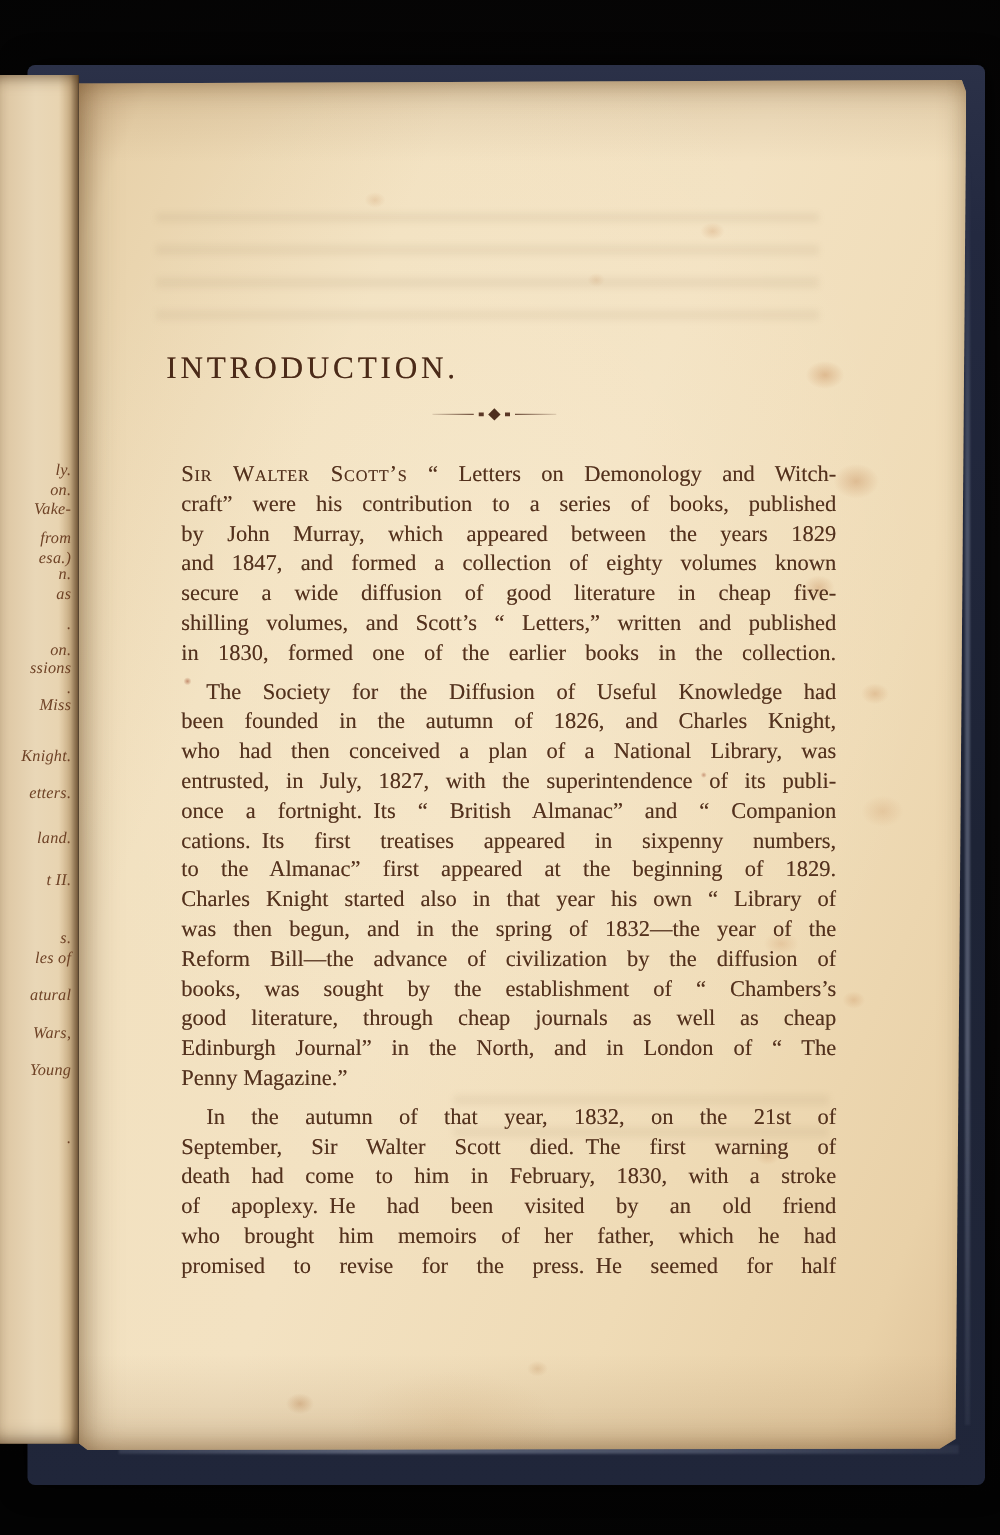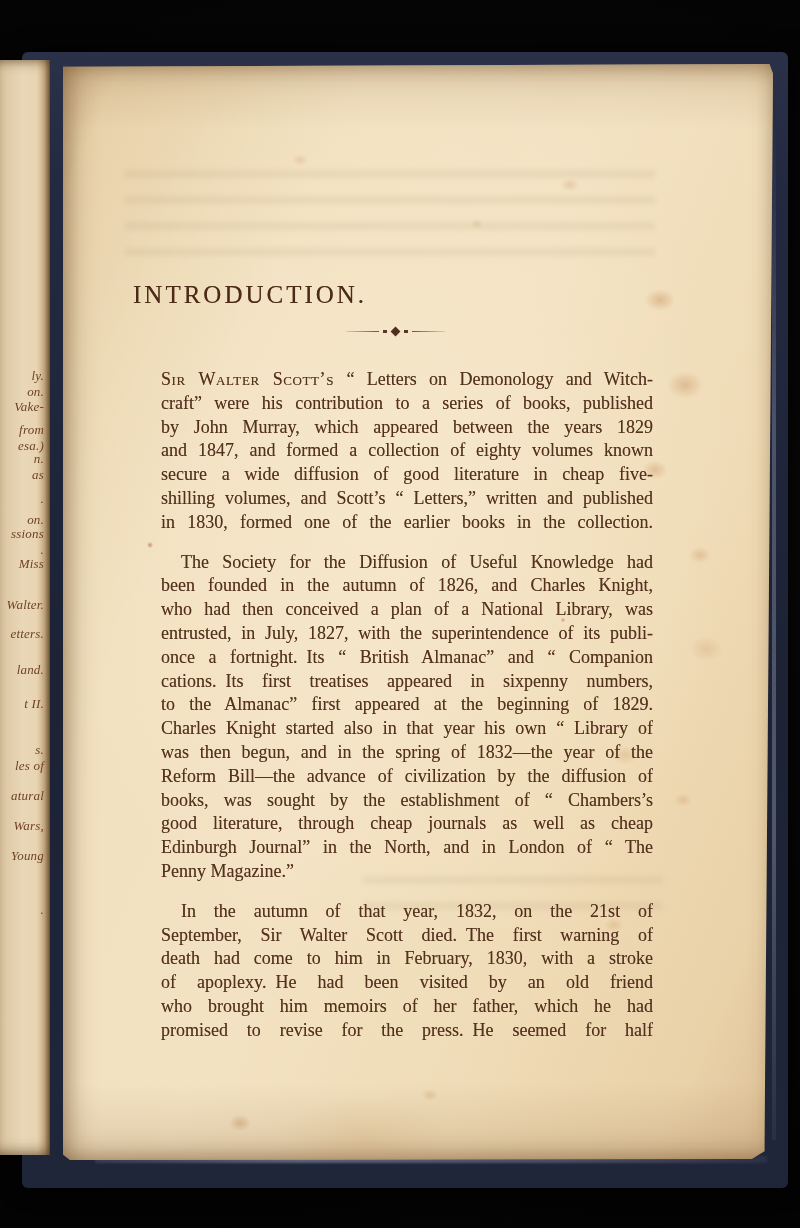--- a/index.html
+++ b/index.html
@@ -12,21 +12,21 @@
     background:linear-gradient(180deg,#2b3148 0%,#232940 12%,#1d2335 55%,#20263a 100%);
     border-radius:6px;box-shadow:0 0 22px rgba(0,0,0,.85);}
   .cover-edge-bottom{position:absolute;left:95px;top:1156px;width:672px;height:7px;
     background:linear-gradient(90deg,rgba(118,126,148,.25),rgba(140,148,168,.55) 30%,rgba(120,128,150,.45) 70%,rgba(90,98,120,.2));
     filter:blur(1px);}
   .cover-edge-right{position:absolute;left:772px;top:120px;width:4px;height:1020px;
     background:linear-gradient(180deg,rgba(130,138,160,.0),rgba(130,138,160,.45) 30%,rgba(130,138,160,.5) 70%,rgba(130,138,160,.1));
     filter:blur(.7px);}
 
   
-  .left-stack{position:absolute;left:0;top:60px;width:50px;height:1095px;
+  .left-stack{position:absolute;left:0;top:60px;width:63px;height:1095px;
     background:linear-gradient(90deg,#dcc5a1 0%,#e9d7b7 45%,#e8d4b1 74%,#cfb389 90%,#9c805c 98%,#6b573c 100%);
     box-shadow:inset -7px 0 9px -4px rgba(80,55,30,.5), inset 0 10px 12px -8px rgba(70,45,20,.55), inset 0 -12px 14px -9px rgba(70,45,20,.6);}
   .fragments{position:absolute;inset:0;}
   .fragment{position:absolute;right:6px;white-space:nowrap;font-style:italic;
     font-size:13px;color:#6e4226;letter-spacing:.2px;}
 
   
   .page{position:absolute;left:63px;top:64px;width:710px;height:1096px;
     background:linear-gradient(113deg,#d5b890 0%,#e8d2ab 5%,#f2e1c0 26%,#f3e2c2 48%,#efdbb6 72%,#e9d1a8 90%,#ddc096 100%);
     clip-path:polygon(0% 0.25%, 99.5% 0%, 100% 0.9%, 98.8% 99.2%, 97% 99.9%, 1% 100%, 0% 99.5%);
@@ -63,21 +63,21 @@
   .content{position:absolute;left:82px;top:216px;width:524px;color:#53311d;}
   .title{margin:0;font-size:25px;font-weight:normal;letter-spacing:3px;text-align:left;
     transform:translateX(-12px);color:#4b2a18;line-height:30px;
     text-shadow:0 0 .5px rgba(75,42,24,.55);}
   .divider{margin-top:17px;display:flex;align-items:center;justify-content:center;gap:4px;
     transform:translateX(-12px);height:9px;}
   .divider .rule{width:33px;height:1.6px;background:linear-gradient(90deg,rgba(90,55,38,.15),rgba(90,55,38,.85));}
   .divider .rule.r{background:linear-gradient(90deg,rgba(90,55,38,.85),rgba(90,55,38,.15));}
   .divider .tick{width:4px;height:3.4px;background:#5a3726;}
   .divider .diamond{width:7px;height:7px;background:#4e2f1f;transform:rotate(45deg);margin:0 1px;}
-  .para{margin:16px;}
+  .para{margin:0;}
   .p1{margin-top:32px;}
   .p2{margin-top:7px;}
   .p3{margin-top:7px;}
   .line{font-size:18px;line-height:23.8px;height:23.8px;text-align:justify;text-align-last:justify;
     white-space:normal;color:#53311d;text-shadow:0 0 .4px rgba(83,49,29,.5);overflow:hidden;}
   .line.indent{text-indent:20px;}
   .line.last{text-align-last:left;}
   .sc{font-variant:small-caps;letter-spacing:.6px;}
 </style>
 </head>
@@ -96,21 +96,21 @@
         <div class="fragment" style="top: 339px;">Vake-</div>
         <div class="fragment" style="top: 362px;">from</div>
         <div class="fragment" style="top: 378px;">esa.)</div>
         <div class="fragment" style="top: 391px;">n.</div>
         <div class="fragment" style="top: 407px;">as</div>
         <div class="fragment" style="top: 431px;">.</div>
         <div class="fragment" style="top: 452px;">on.</div>
         <div class="fragment" style="top: 466px;">ssions</div>
         <div class="fragment" style="top: 482px;">.</div>
         <div class="fragment" style="top: 496px;">Miss</div>
-        <div class="fragment" style="top: 537px;">Walter.</div>
+        <div class="fragment" style="top: 537px;">Knight.</div>
         <div class="fragment" style="top: 566px;">etters.</div>
         <div class="fragment" style="top: 602px;">land.</div>
         <div class="fragment" style="top: 636px;">t II.</div>
         <div class="fragment" style="top: 682px;">s.</div>
         <div class="fragment" style="top: 698px;">les of</div>
         <div class="fragment" style="top: 728px;">atural</div>
         <div class="fragment" style="top: 758px;">Wars,</div>
         <div class="fragment" style="top: 788px;">Young</div>
         <div class="fragment" style="top: 842px;">.</div>
       </div>

